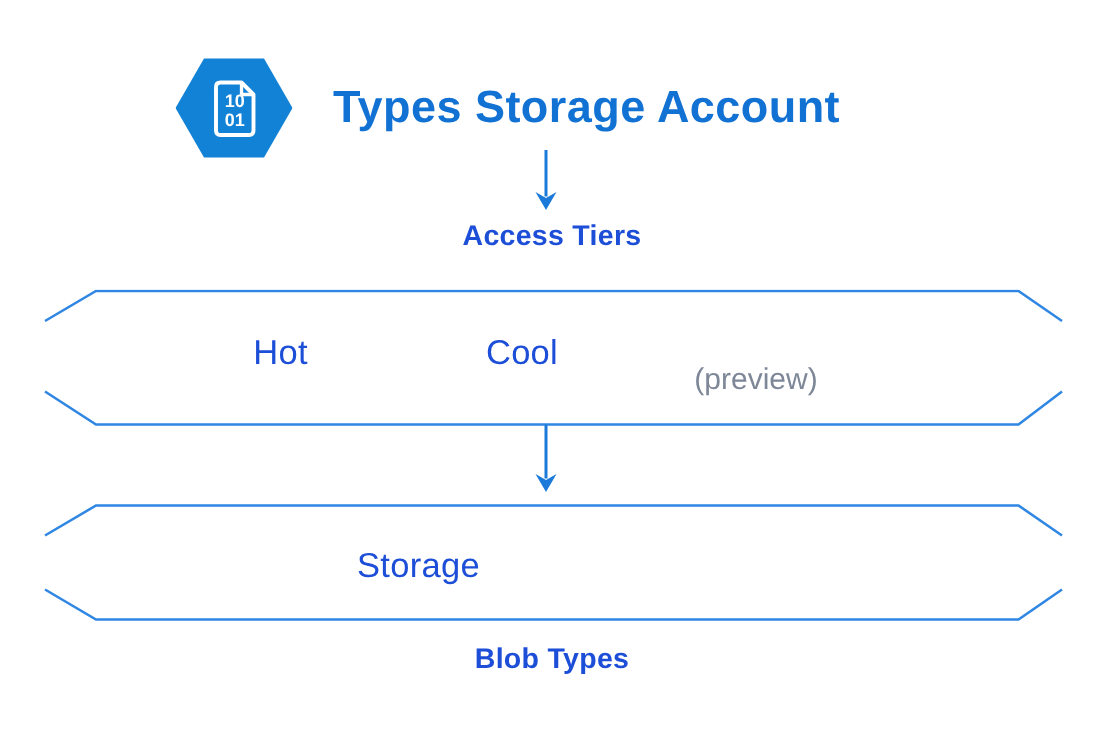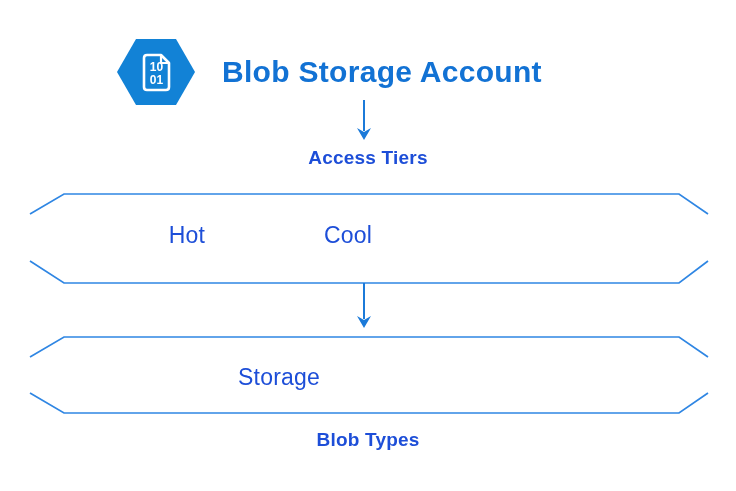--- a/index.html
+++ b/index.html
@@ -39,36 +39,37 @@
 <div class="canvas">
 
   <svg class="abs" style="left:117px;top:36px" width="78" height="72" viewBox="0 0 78 72">
     <polygon class="hex-fill" points="19,3 59,3 78,36 59,69 19,69 0,36"></polygon>
     <path class="doc-stroke" d="M30 19 H44 L52 27 V51 Q52 54 49 54 H30 Q27 54 27 51 V22 Q27 19 30 19 Z"></path>
     <path class="doc-fold" d="M44 19 V27 H52"></path>
     <text class="doc-text" x="39.5" y="35" text-anchor="middle">10</text>
     <text class="doc-text" x="39.5" y="48" text-anchor="middle">01</text>
   </svg>
 
-  <div class="abs cy title">Blob Storage Account</div>
+  <div class="abs cy title">Types Storage Account</div>
 
   <svg class="abs" style="left:354px;top:100px" width="20" height="40" viewBox="0 0 20 40">
     <line class="arrow-line" x1="10" y1="0" x2="10" y2="31"></line>
     <polygon class="arrow-head" points="3,28 10,40 17,28 10,32"></polygon>
   </svg>
 
   <div class="abs cc section-label" style="left:368px;top:158px">Access Tiers</div>
 
   <svg class="abs band-svg" style="top:193px" width="736" height="92" viewBox="0 0 736 92">
     <polyline class="band-line" points="30,21 64,1 679,1 708,21"></polyline>
     <polyline class="band-line" points="30,68 64,90 679,90 708,68"></polyline>
   </svg>
 
   <div class="abs cc tier-item" style="left:187px;top:235px">Hot</div>
   <div class="abs cc tier-item" style="left:348px;top:235px">Cool</div>
+  <div class="abs cc preview-note" style="left:504px;top:254px">(preview)</div>
 
   <svg class="abs" style="left:354px;top:283px" width="20" height="45" viewBox="0 0 20 45">
     <line class="arrow-line" x1="10" y1="0" x2="10" y2="36"></line>
     <polygon class="arrow-head" points="3,33 10,45 17,33 10,37"></polygon>
   </svg>
 
   <svg class="abs band-svg" style="top:336px" width="736" height="78" viewBox="0 0 736 78">
     <polyline class="band-line" points="30,21 64,1 679,1 708,21"></polyline>
     <polyline class="band-line" points="30,57 64,77 679,77 708,57"></polyline>
   </svg>

